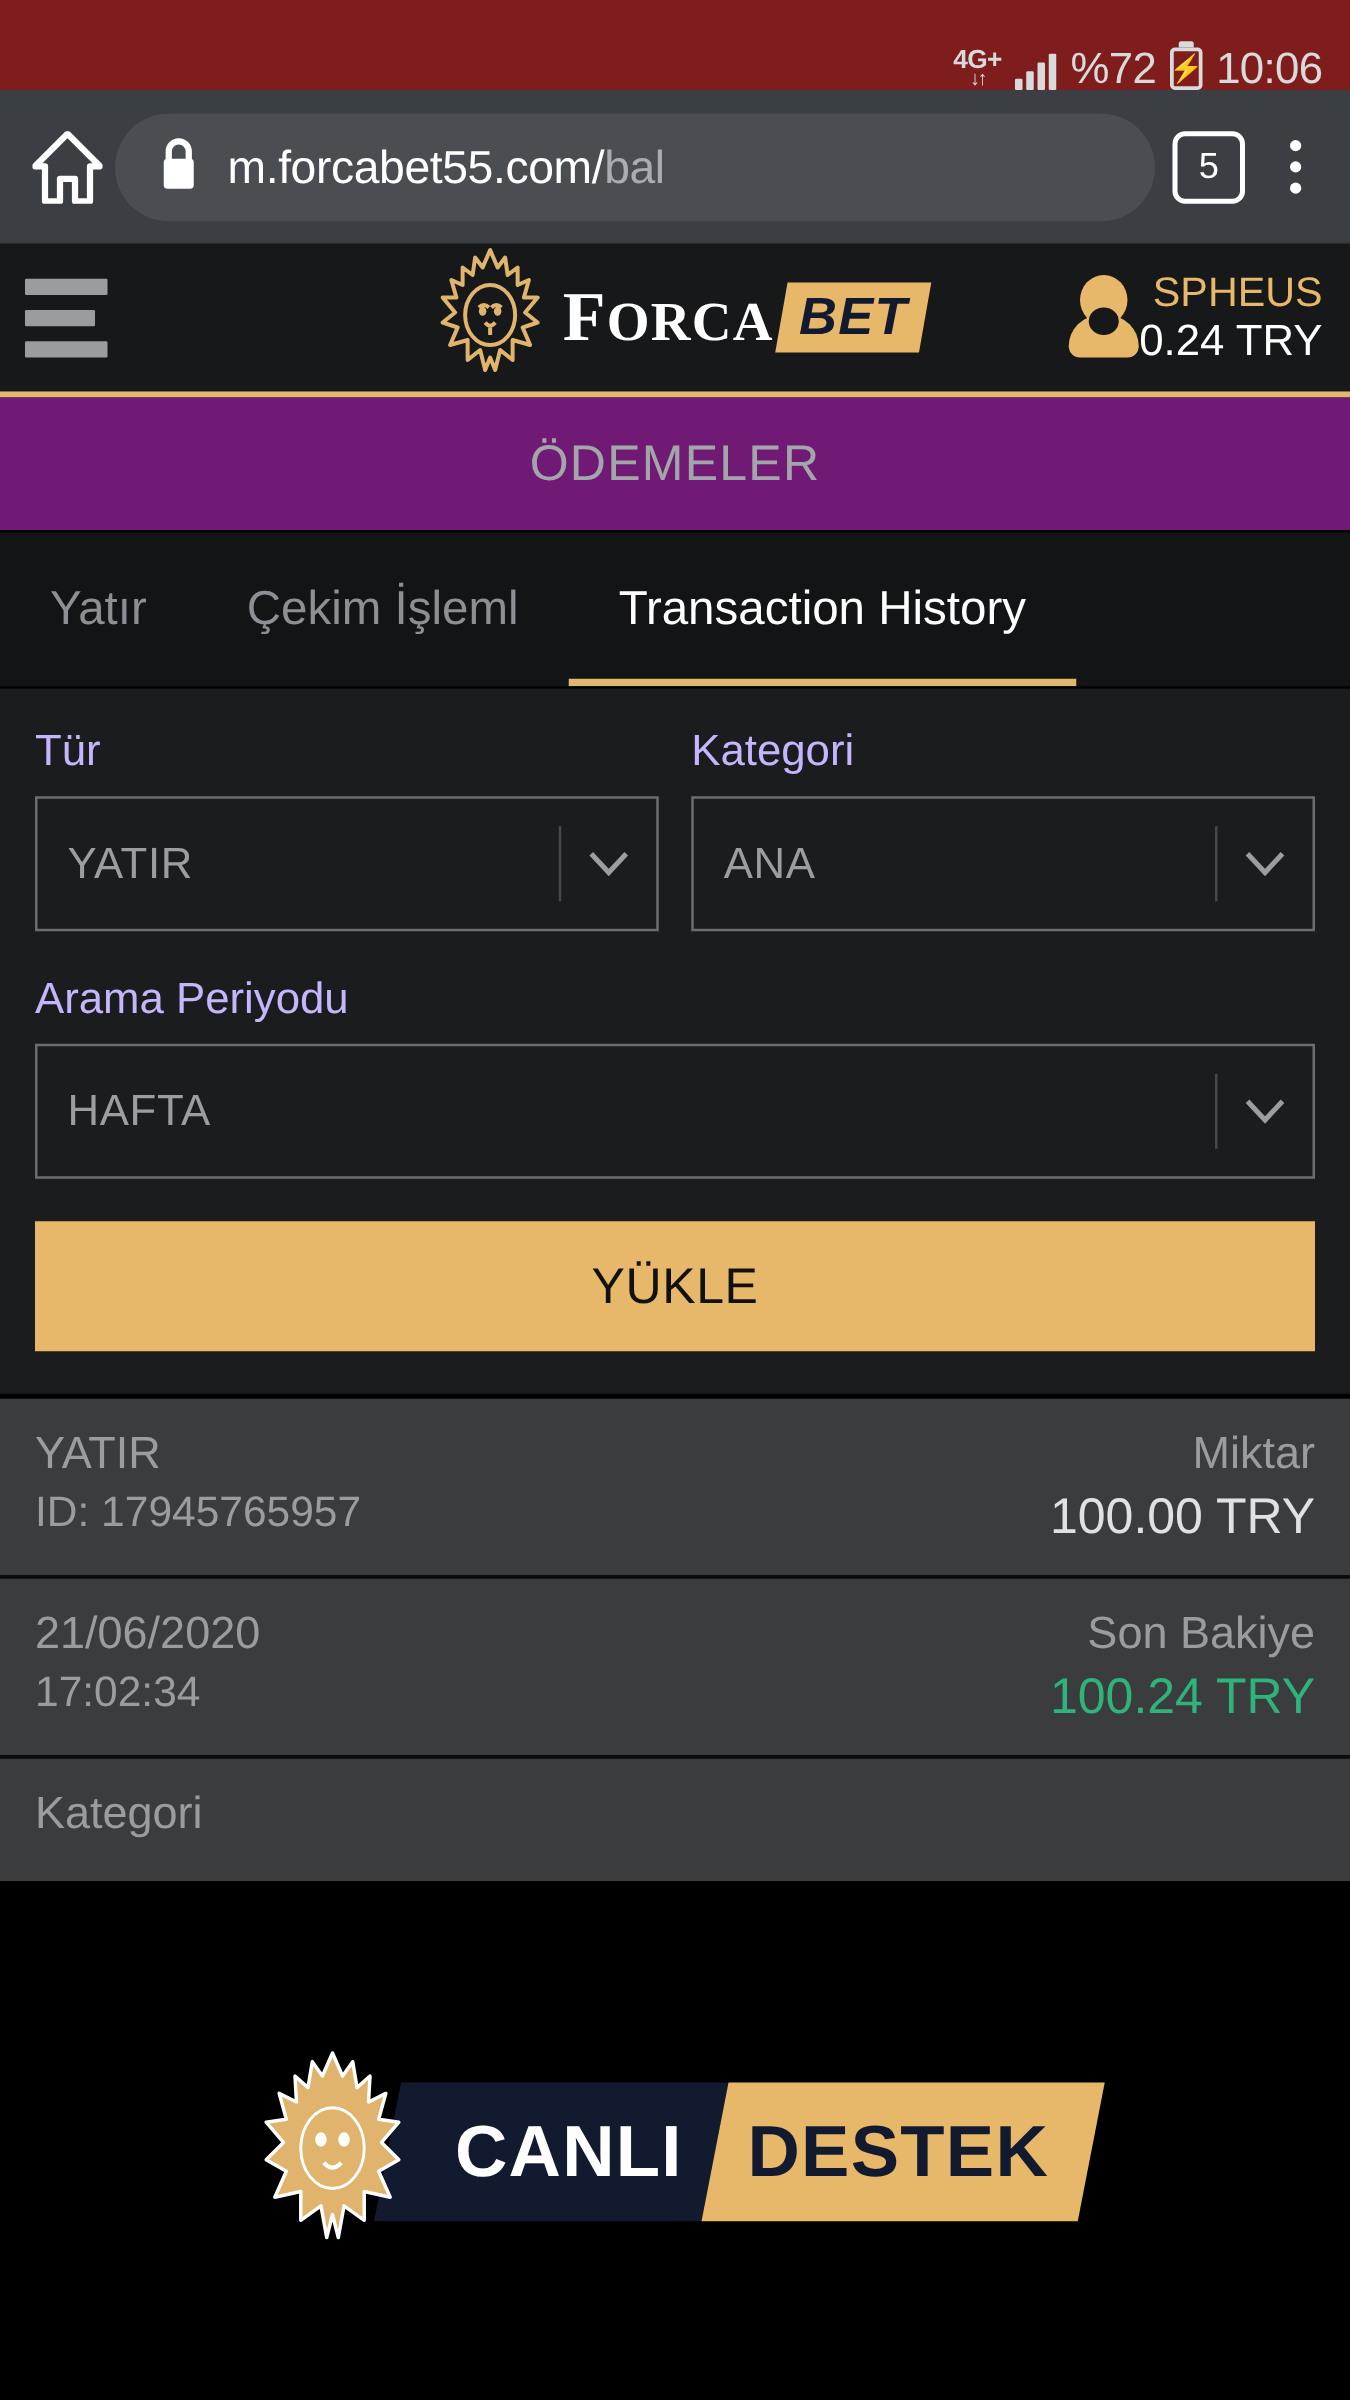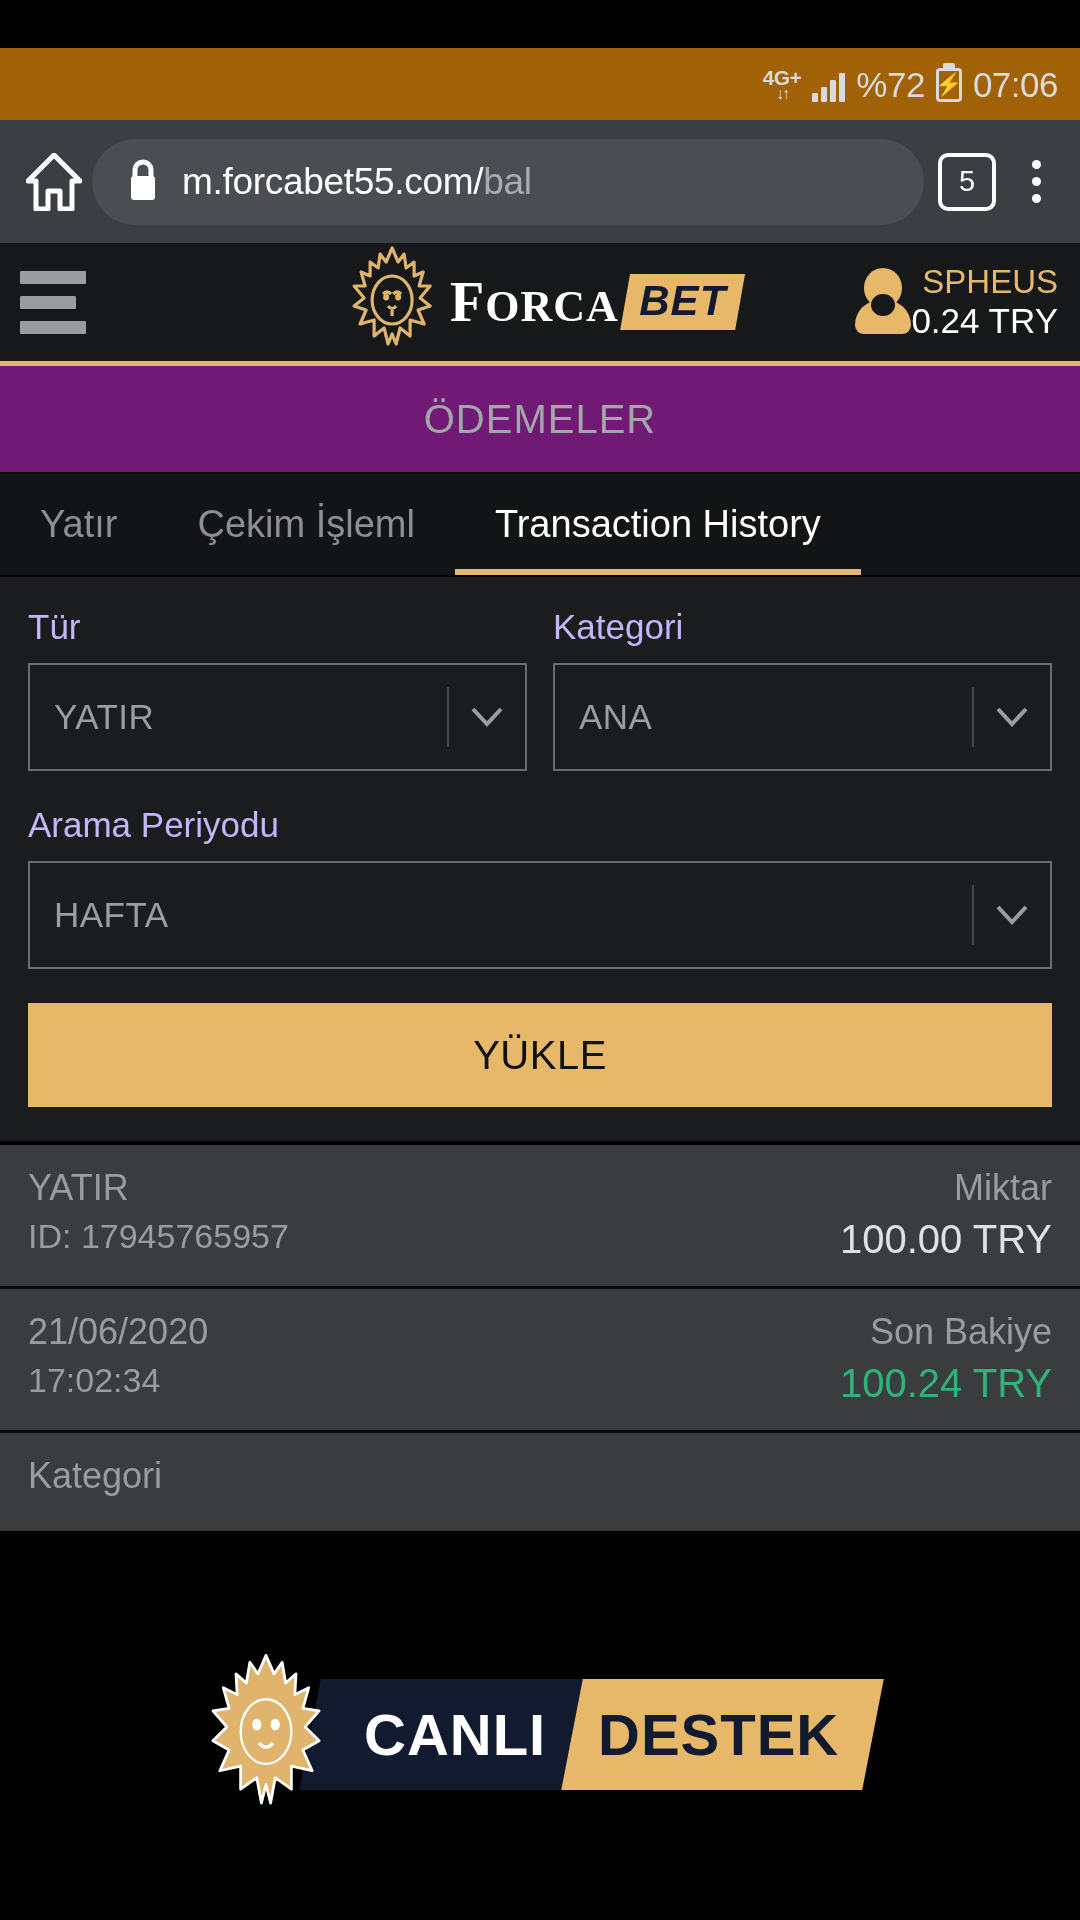--- a/index.html
+++ b/index.html
@@ -6,25 +6,24 @@
   html,body{
     width:1080px; height:1920px;
     background:#000;
     font-family:"Liberation Sans", sans-serif;
     overflow:hidden;
   }
 
   
   .statusbar{
     height:72px; width:100%;
-    background:#a16207;
-    display:flex; align-items:center; justify-content:flex-end;
+    background:#7f1d1d;
+    display:flex; align-items:flex-end; justify-content:flex-end;
     padding-right:22px;
     color:#d8dadc;
-    margin-top:48px;
   }
   .sb-group{ display:flex; align-items:flex-end; gap:11px; }
   .net{ display:flex; flex-direction:column; align-items:center; line-height:1; }
   .net-label{ font-size:21px; font-weight:700; letter-spacing:-.5px; }
   .net-arrows{ font-size:16px; letter-spacing:-2px; margin-top:-2px; }
   .bars{ display:flex; align-items:flex-end; gap:3px; height:30px; }
   .bars i{ display:block; width:6px; background:#d8dadc; border-radius:1px; }
   .bars i:nth-child(1){height:9px;}
   .bars i:nth-child(2){height:15px;}
   .bars i:nth-child(3){height:22px;}
@@ -131,21 +130,21 @@
   
   .pagetitle{
     height:108px; background:#701a75;
     display:flex; align-items:center; justify-content:center;
     border-bottom:2px solid #000;
   }
   .pagetitle span{ color:#a3a6a9; font-size:40px; letter-spacing:1px; }
 
   
   .tabs{
-    height:103px; background:#121416;
+    height:125px; background:#121416;
     display:flex; align-items:stretch;
     overflow:hidden;
     border-bottom:2px solid #000;
   }
   .tab{
     display:flex; align-items:center; justify-content:center;
     position:relative; flex:0 0 auto;
     padding:0 40px;
     color:#8c8f93; font-size:38px; white-space:nowrap;
   }
@@ -234,21 +233,21 @@
       <div class="bars">
           <i></i>
           <i></i>
           <i></i>
           <i></i>
         </div>
       <div class="pct">%72</div>
       <div class="battery">
           <span>⚡</span>
         </div>
-      <div class="clock">07:06</div>
+      <div class="clock">10:06</div>
     </div>
   </div>
 
   <div class="browserbar">
     <div class="home-icon">
       <svg width="56" height="58" viewBox="0 0 56 58">
         <path d="M28 2 L54 28 L46 28 L46 56 L34 56 L34 38 L22 38 L22 56 L10 56 L10 28 L2 28 Z" fill="none" stroke="#ffffff" stroke-width="5" stroke-linejoin="round"></path>
       </svg>
     </div>
     <div class="omnibox">

